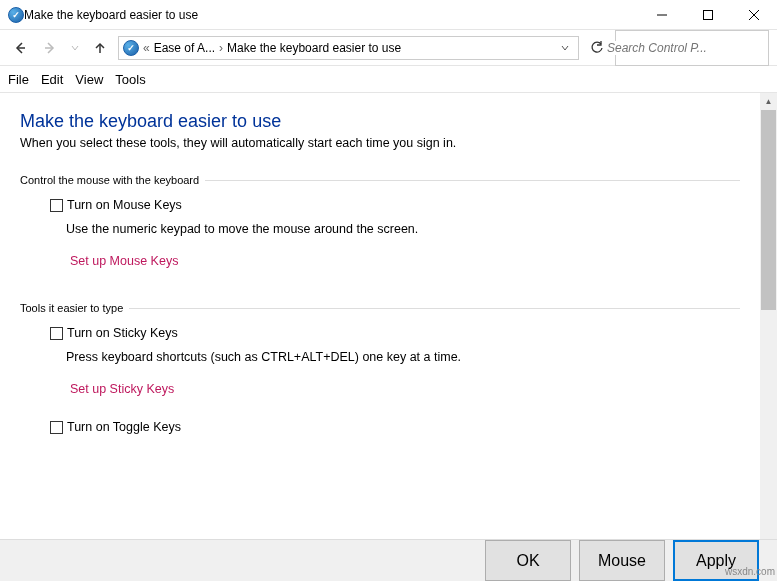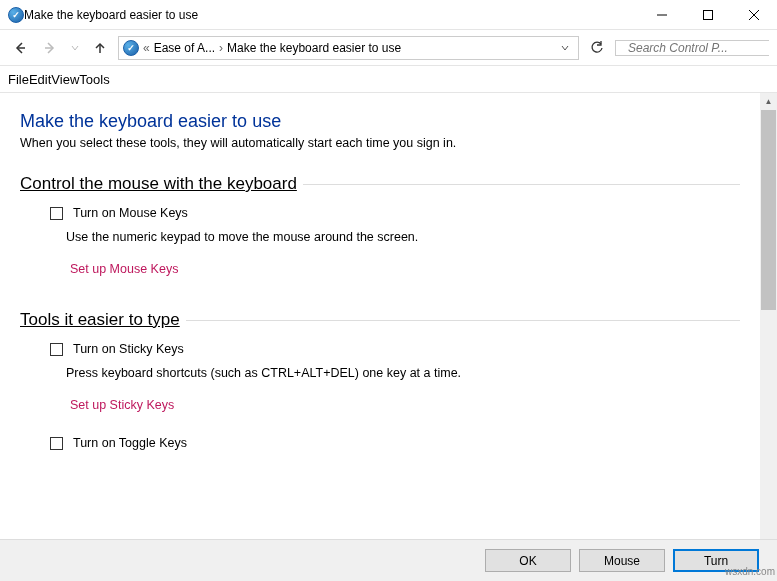--- a/index.html
+++ b/index.html
@@ -9,42 +9,42 @@
     .win-controls { display: flex; }
     .win-btn { width: 46px; height: 30px; display: flex; align-items: center; justify-content: center; }
     .win-btn svg { width: 10px; height: 10px; }
     .navbar { height: 36px; display: flex; align-items: center; padding: 0 8px; gap: 6px; border-bottom: 1px solid #e5e5e5; }
     .nav-arrow { width: 24px; height: 24px; display: flex; align-items: center; justify-content: center; color: #555; }
     .nav-arrow.disabled { color: #bbb; }
     .addressbar { flex: 1; display: flex; align-items: center; border: 1px solid #ccc; height: 24px; padding: 0 4px; font-size: 12px; background: #fff; }
     .addr-sep { color: #666; padding: 0 4px; }
     .addr-chev { width: 18px; text-align: center; margin-left: auto; }
     .refresh { width: 24px; height: 24px; display: flex; align-items: center; justify-content: center; }
-    .searchbox { width: 154px; height: 16px; border: 1px solid #ccc; display: flex; align-items: center; padding: 0 12px; color: #888; }
+    .searchbox { width: 154px; height: 36px; border: 1px solid #ccc; display: flex; align-items: center; padding: 0 4px; color: #888; justify-content: flex-end; }
     .searchbox input { border: none; outline: none; flex: 1; font-size: 12px; color: #555; font-family: inherit; font-style: italic; }
-    .menubar { height: 27px; display: flex; align-items: center; padding: 0 8px; font-size: 13px; border-bottom: 1px solid #e5e5e5; }
+    .menubar { height: 27px; display: flex; align-items: center; padding: 0 8px; gap: 12px; font-size: 13px; border-bottom: 1px solid #e5e5e5; }
     .content-wrap { display: flex; height: 446px; }
     .content { flex: 1; padding: 18px 20px 10px 20px; overflow-y: auto; color: #000; }
     .scrollbar-fake { width: 17px; background: #f0f0f0; height: 100%; display:flex; flex-direction:column; align-items:center; }
     .scroll-arrow { width:17px; height:17px; display:flex; align-items:center; justify-content:center; color:#606060; font-size:8px; }
     .scroll-thumb { width:15px; height:200px; background:#c2c2c2; margin-top:0; }
     .heading { color: #003399; font-size: 18px; margin-bottom: 4px; font-weight: 400; }
     .subheading { font-size: 12.5px; margin-bottom: 24px; }
-    .group-title { font-size: 17px; margin-bottom: 0; position: relative; text-decoration: underline; }
+    .group-title { font-size: 11px; margin-bottom: 0; position: relative; }
     .group-line { border: none; border-top: 1px solid #ddd; margin-left: 0; }
     .group-wrap { display: flex; align-items: center; gap: 6px; margin-bottom: 12px; }
     .group-wrap .group-title { white-space: nowrap; }
     .group-wrap hr { flex: 1; }
     .indent { margin-left: 30px; margin-bottom: 10px; }
-    .checkbox-row { display: flex; align-items: center; gap: 10px; margin-bottom: 10px; font-size: 12.5px; }
+    .checkbox-row { display: flex; align-items: center; gap: 4px; margin-bottom: 10px; font-size: 12.5px; }
     .checkbox-row .cb { width: 13px; height: 13px; border: 1px solid #333; background: #fff; }
     .desc { font-size: 12.5px; margin-left: 16px; margin-bottom: 18px; }
     .link { color: #be185d; font-size: 12.5px; margin-left: 20px; display: inline-block; margin-bottom: 24px; }
     .footer { height: 42px; border-top: 1px solid #ddd; display: flex; align-items: center; justify-content: flex-end; padding-right: 18px; gap: 8px; background: #f0f0f0; }
-    .btn { width: 86px; height: 23px; border: 1px solid #adadad; background: #e1e1e1; font-size: 12px; font-family: inherit; }
+    .btn { width: 86px; height: 41px; border: 1px solid #adadad; background: #e1e1e1; font-size: 16px; font-family: inherit; }
     .btn.primary { border: 1px solid #0078d7; box-shadow: inset 0 0 0 1px #0078d7; }
     .cp-icon { width:16px; height:16px; border-radius:50%; background: radial-gradient(circle at 30% 30%, #5ab0e8, #1a5fa8); border:1px solid #1a5fa8; display:flex; align-items:center; justify-content:center; }
     .cp-icon::after { content:"✓"; color:#fff; font-size:9px; font-weight:bold; }
     .watermark { position:absolute; bottom:4px; right:2px; font-size:10px; color:#888; }
   </style>
 </head>
 <body>
 
 <div class="titlebar">
   <div class="cp-icon"></div>
@@ -163,16 +163,16 @@
   </div>
   <div class="scrollbar-fake">
     <div class="scroll-arrow">▲</div>
     <div class="scroll-thumb"></div>
   </div>
 </div>
 
 <div class="footer">
   <button class="btn">OK</button>
   <button class="btn">Mouse</button>
-  <button class="btn primary">Turn</button>
+  <button class="btn primary">Apply</button>
 </div>
 
 <div class="watermark">wsxdn.com</div>
 
 </body></html>

